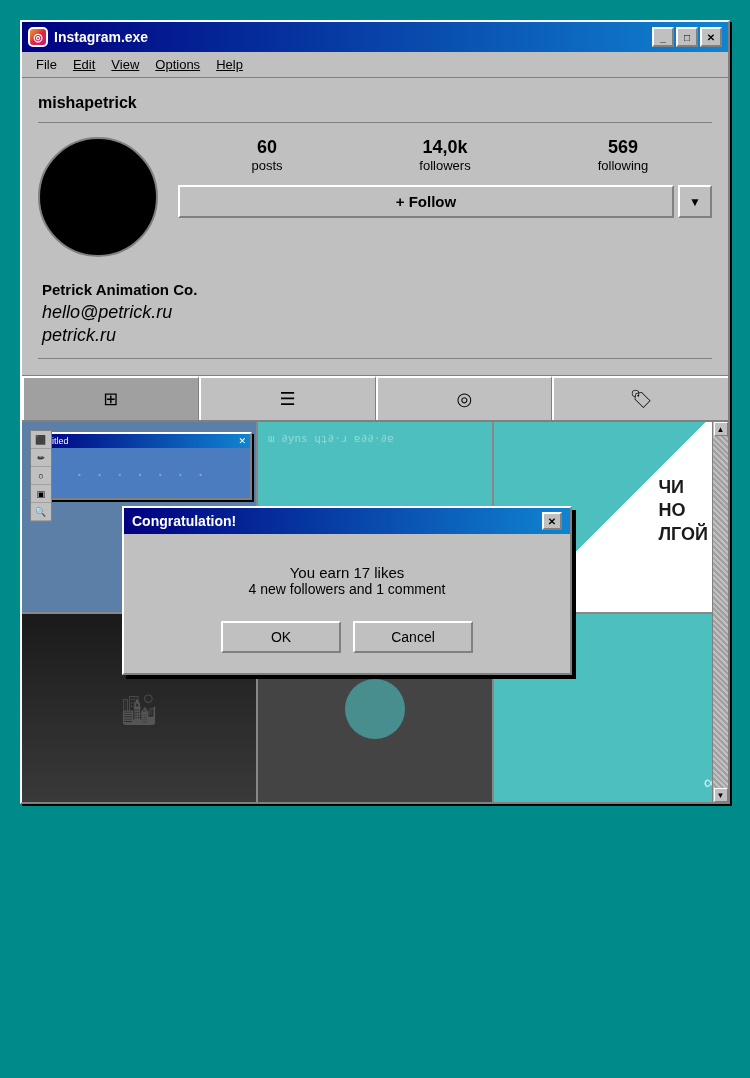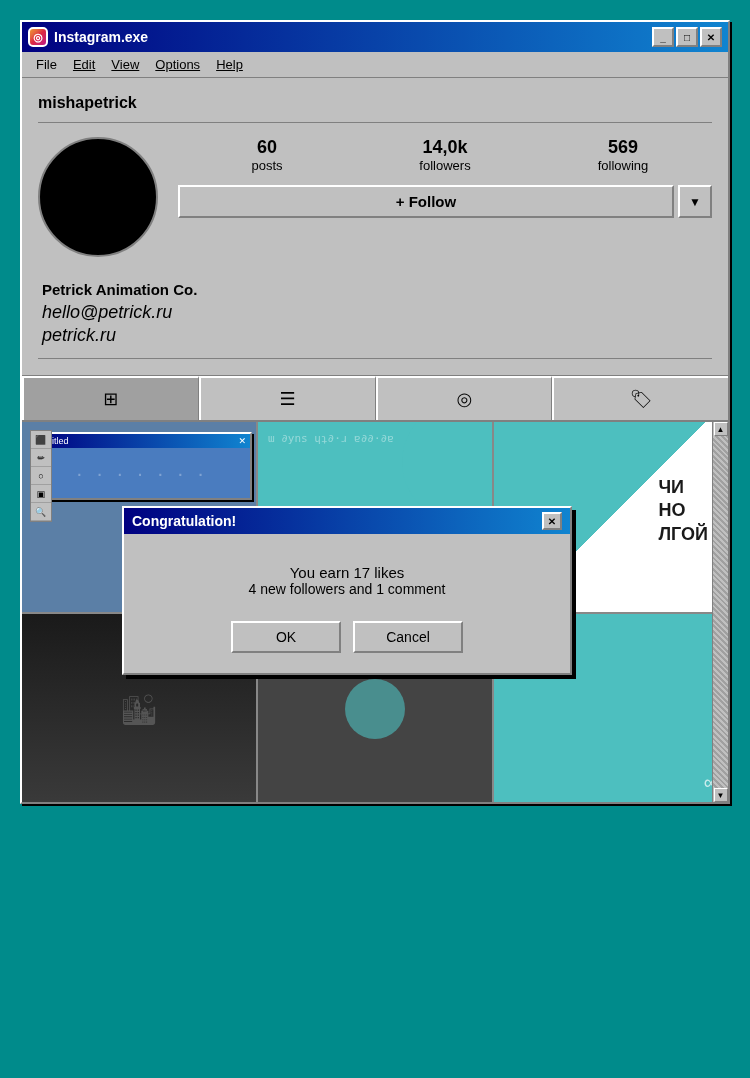--- a/index.html
+++ b/index.html
@@ -411,21 +411,21 @@
       font-family: 'Arial', sans-serif;
     }
 
     .modal-buttons {
       display: flex;
       justify-content: center;
       gap: 12px;
     }
 
     .modal-btn {
-      width: 110px;
+      width: 120px;
       padding: 6px 0;
       background: #C0C0C0;
       border: 2px solid #FFFFFF;
       border-right-color: #808080;
       border-bottom-color: #808080;
       font-size: 14px;
       cursor: pointer;
       text-align: center;
       font-family: 'Arial', sans-serif;
     }

